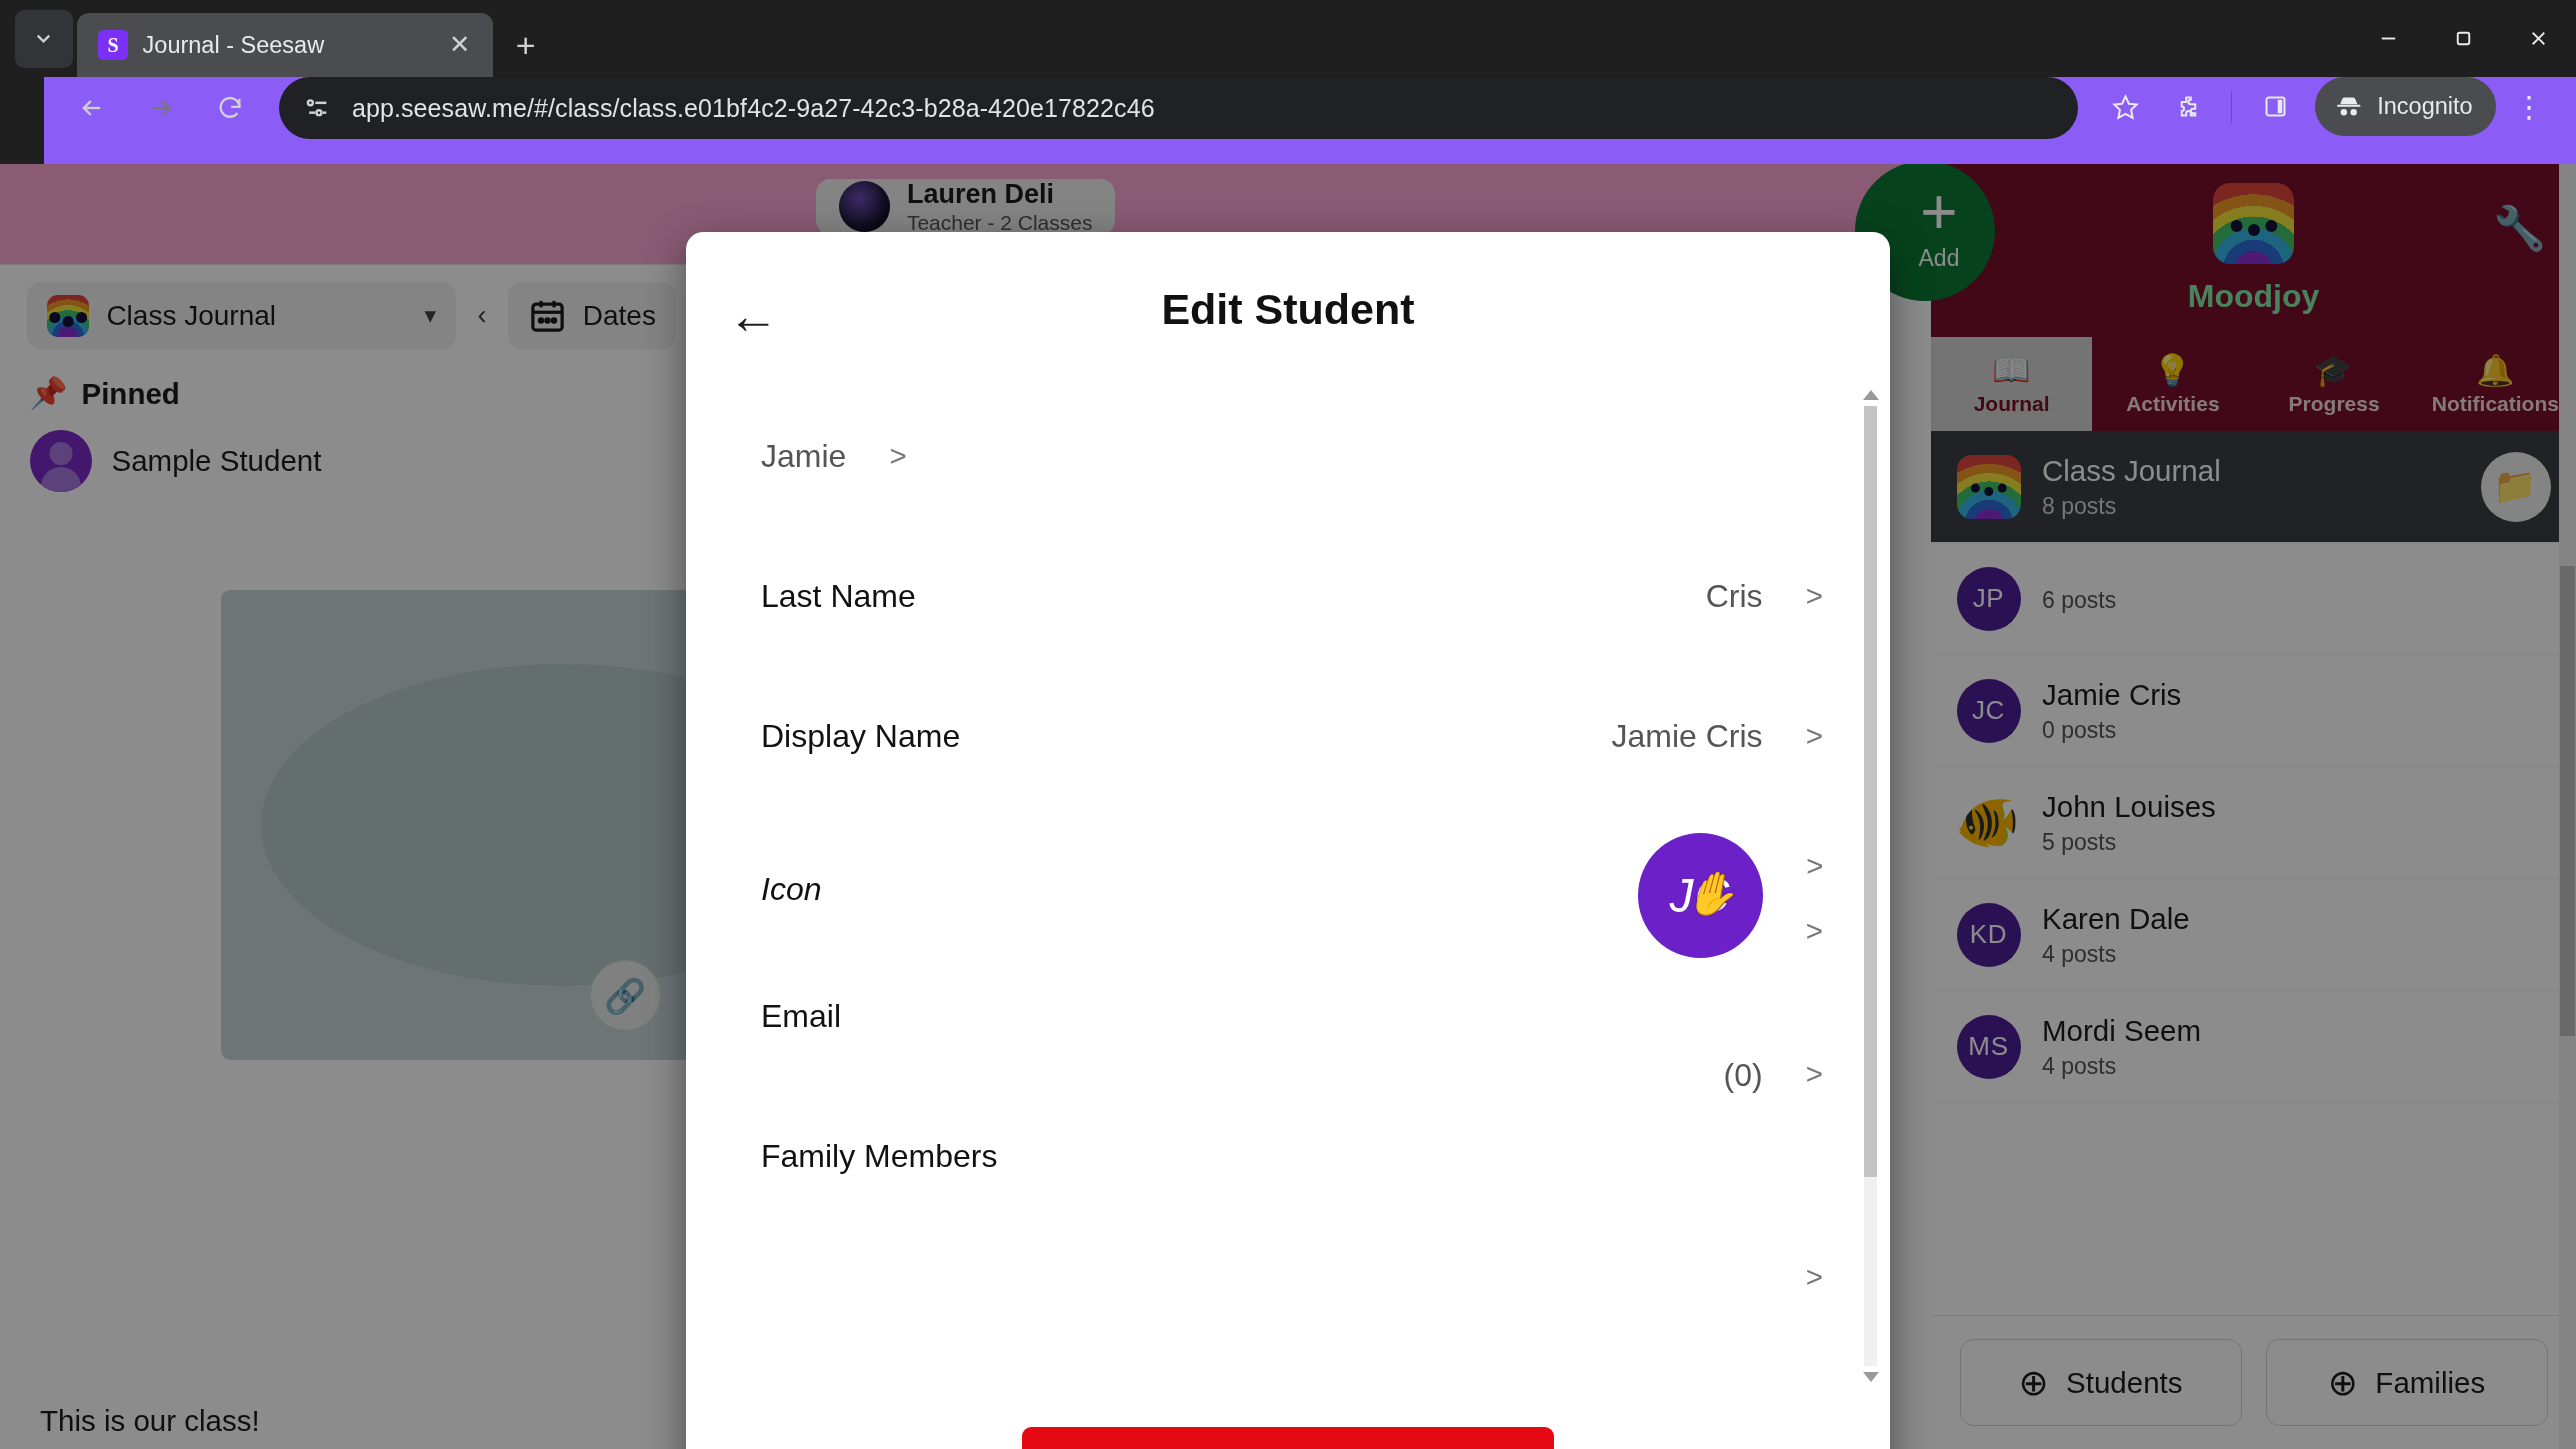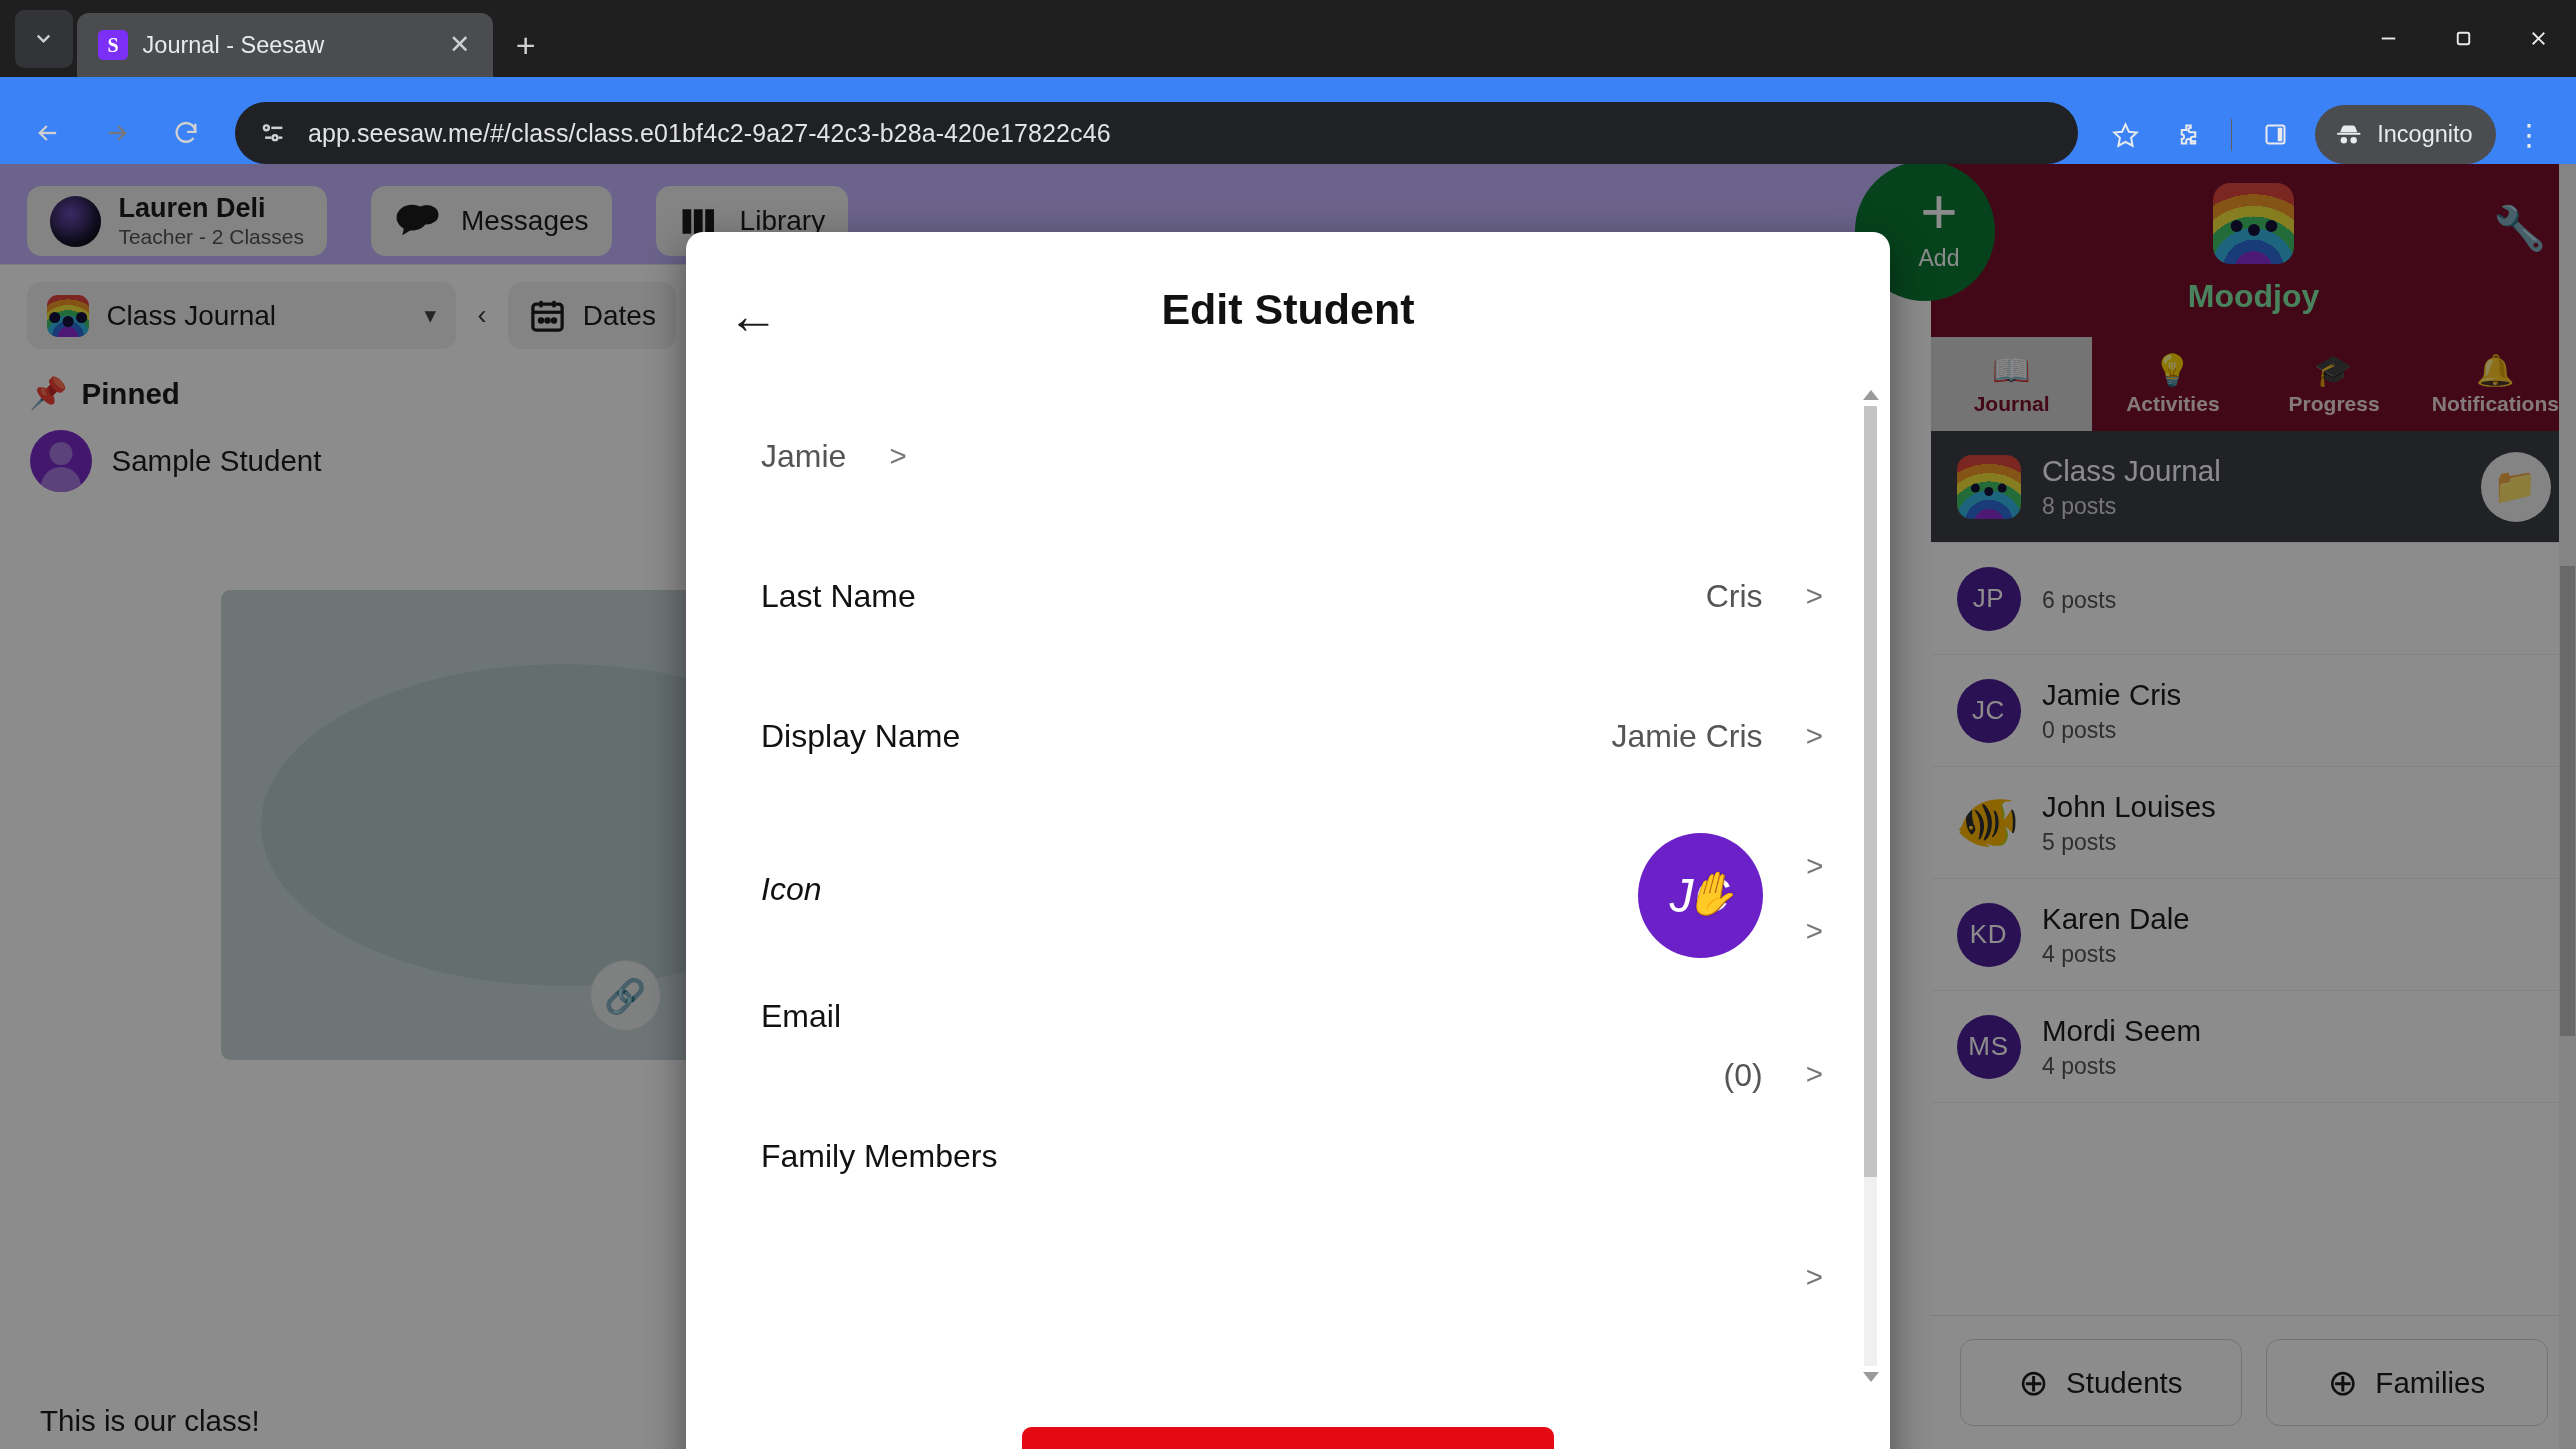--- a/index.html
+++ b/index.html
@@ -35,22 +35,22 @@
   }
   .tab-title { color:#e8eaed; font-size:23.5px; flex:1; white-space:nowrap; overflow:hidden; }
   .tab-close { color:#cfd0d2; font-size:25.5px; line-height:1; width:34px; text-align:center; }
   .tab-new { color:#cfd0d2; font-size:34px; margin: 0 0 14.8px 23px; line-height:1; font-weight:300;}
 
   .winbtns { position:absolute; right:0; top:0; height:77px; display:flex; }
   .winbtn { width:75px; height:77px; display:flex; align-items:center; justify-content:center; color:#e8eaed; }
   .winbtn svg { width:23px; height:23px; }
 
   .toolbar {
-    height: 87px; background:#3b82f6; display:flex; align-items:flex-end;
-    padding: 0 17.4px; gap: 6.7px;
+    height: 87px; background:#8b5cf6; display:flex; align-items:flex-start;
+    padding: 0 17.4px; gap: 6.7px; margin-left: 44px;
   }
   .navbtn { width:62px;height:62px;border-radius:50%;display:flex;align-items:center;justify-content:center;color:#cfd0d2;}
   .navbtn svg { width:28px; height:28px; }
   .navbtn.disabled { color:#767779; }
 
   .omnibox {
     flex:1; height:62px; background:#202124; border-radius:31px;
     display:flex; align-items:center; padding: 0 24px; gap:19px; margin-left:12px;
   }
   .omnibox .siteinfo { width:29.5px;height:29.5px;display:flex;align-items:center;justify-content:center;color:#cfd0d2;}
@@ -69,22 +69,22 @@
 
   
   .viewport { position:absolute; top:164px; left:0; width:2576px; height:1285px; background:#ffffff; overflow:hidden; }
 
   
   .app { position:absolute; inset:0; }
 
   .app-left { position:absolute; left:0; top:0; width:1931px; height:100%; background:#ffffff; }
 
   .topbar {
-    height: 101px; display:flex; align-items:center; gap:44px; padding: 14.8px 27px 0 27px;
-    border-bottom:1.3px solid #e3e3e3; background:#c4b5fd;
+    height: 101px; display:flex; align-items:center; gap:12px; padding: 14.8px 27px 0 27px;
+    border-bottom:1.3px solid #e3e3e3; background:#f9a8d4;flex-direction:column;
   }
   .pill {
     height:70px; border-radius:14.8px; background:#f1f1f1; display:flex; align-items:center;
     padding: 0 23px; gap:17.4px;
   }
   .avatar-img {
     width:51px;height:51px;border-radius:50%;
     background: radial-gradient(circle at 40% 35%, #6d4bb5 0%, #2b2350 55%, #120f20 100%);
     box-shadow: inset -5.4px -6.7px 10.7px rgba(0,0,0,.45);
   }

